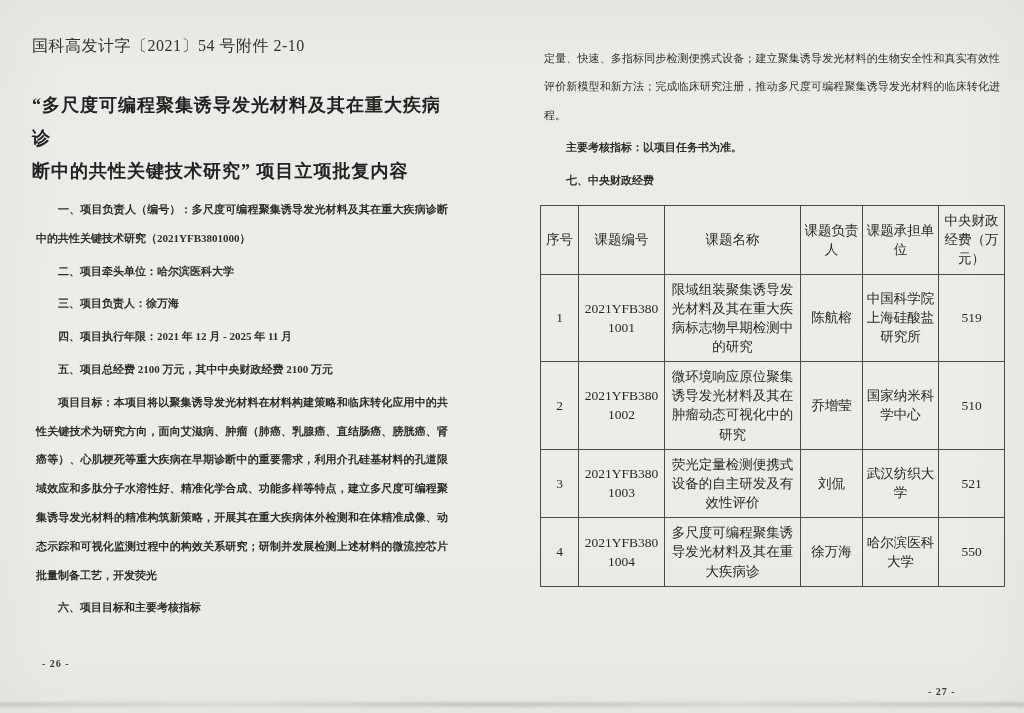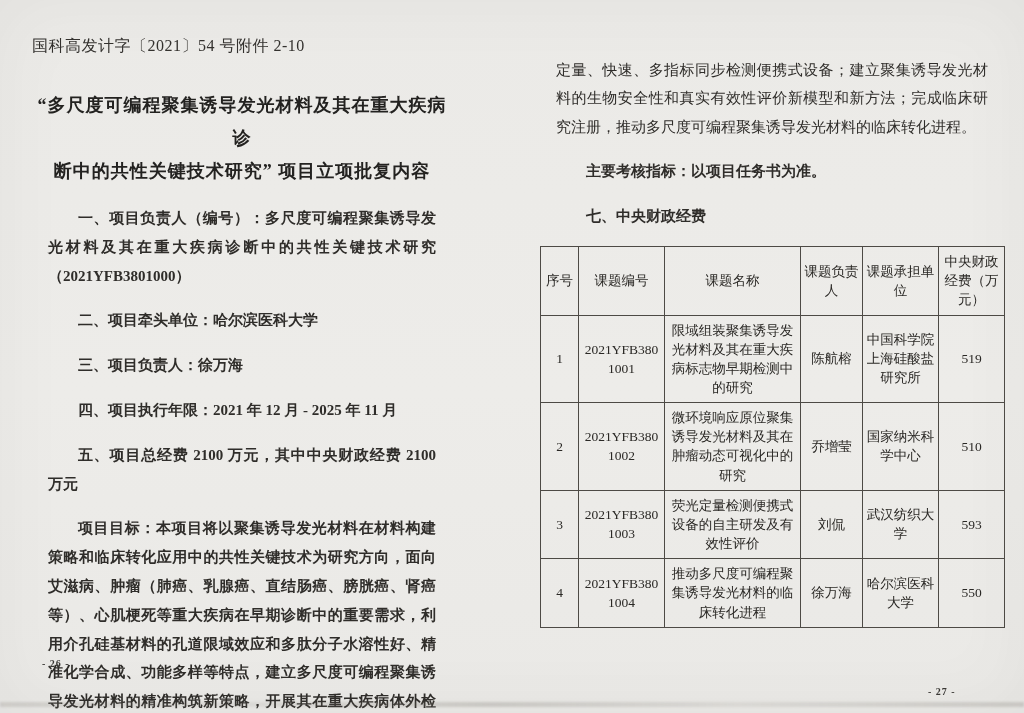--- a/index.html
+++ b/index.html
@@ -28,30 +28,30 @@
     top: 36px;
     width: 420px;
   }
   .doc-number {
     font-size: 16px;
     letter-spacing: 0.5px;
     color: #33312e;
   }
   .doc-title {
     margin-top: 32px;
-    text-align: center;
+    text-align: left;
     font-size: 18px;
     font-weight: bold;
     line-height: 33px;
     letter-spacing: 1px;
     color: #232220;
   }
   .body-text p {
-    margin: 16px;
-    font-size: 15px;
+    margin: 4px;
+    font-size: 11px;
     line-height: 28.8px;
     text-align: justify;
     color: #2f2d2a;
   }
   .page-left .body-text { margin-top: 7px; }
   .body-text p.indent { text-indent: 2em; font-weight: bold; }
   
   .page-right {
     position: absolute;
     left: 540px;
@@ -173,26 +173,26 @@
           <td>乔增莹</td>
           <td>国家纳米科学中心</td>
           <td>510</td>
         </tr>
         <tr class="row-mid">
           <td>3</td>
           <td class="cell-code">2021YFB3801003</td>
           <td class="cell-name">荧光定量检测便携式设备的自主研发及有效性评价</td>
           <td>刘侃</td>
           <td>武汉纺织大学</td>
-          <td>593</td>
+          <td>521</td>
         </tr>
         <tr class="row-mid">
           <td>4</td>
           <td class="cell-code">2021YFB3801004</td>
-          <td class="cell-name">推动多尺度可编程聚集诱导发光材料的临床转化进程</td>
+          <td class="cell-name">多尺度可编程聚集诱导发光材料及其在重大疾病诊</td>
           <td>徐万海</td>
           <td>哈尔滨医科大学</td>
           <td>550</td>
         </tr>
       </tbody>
     </table>
   </div>
 
   <div class="page-num page-num-left">- 26 -</div>
   <div class="page-num page-num-right">- 27 -</div>

